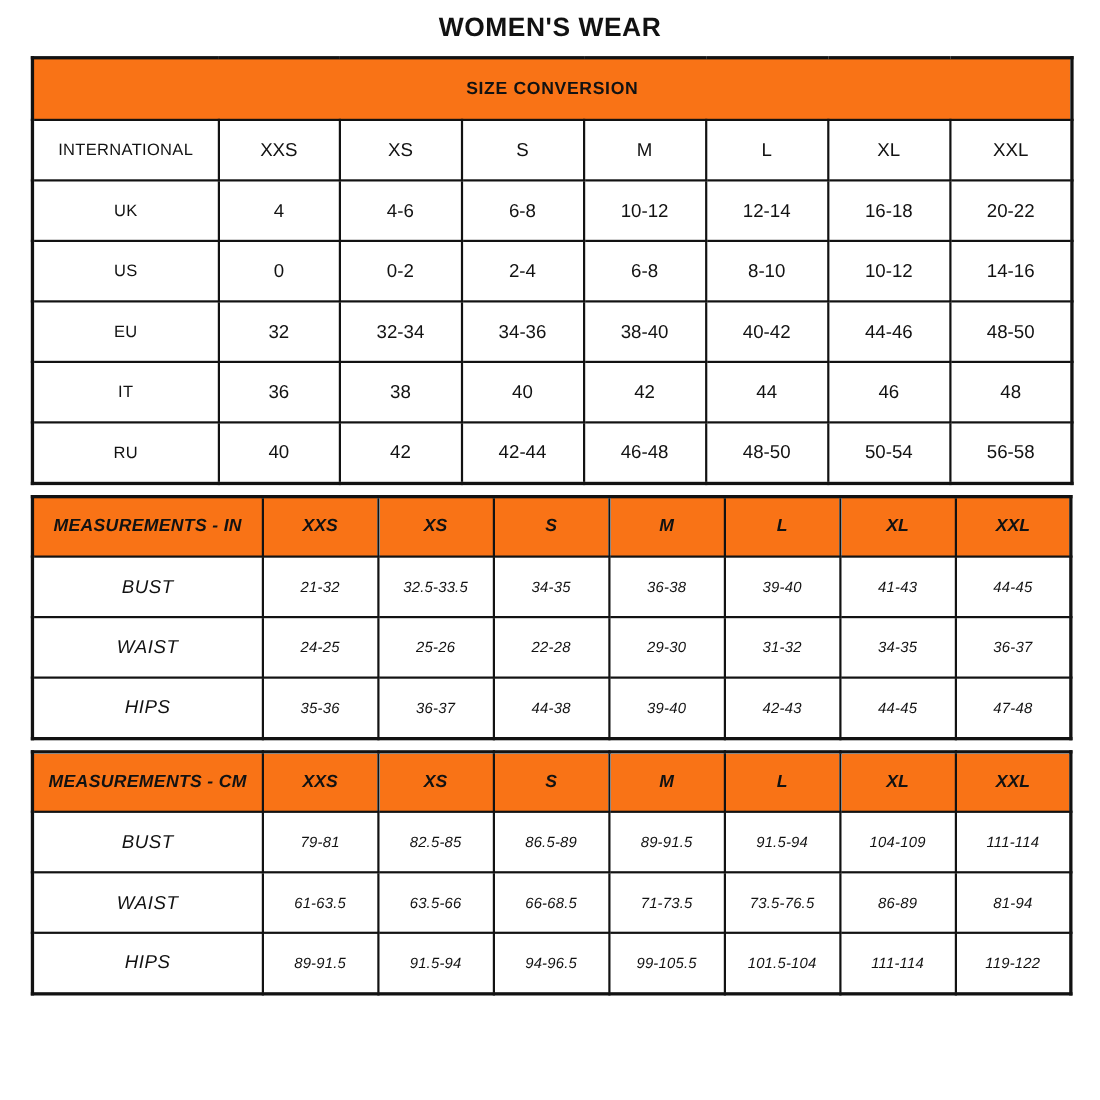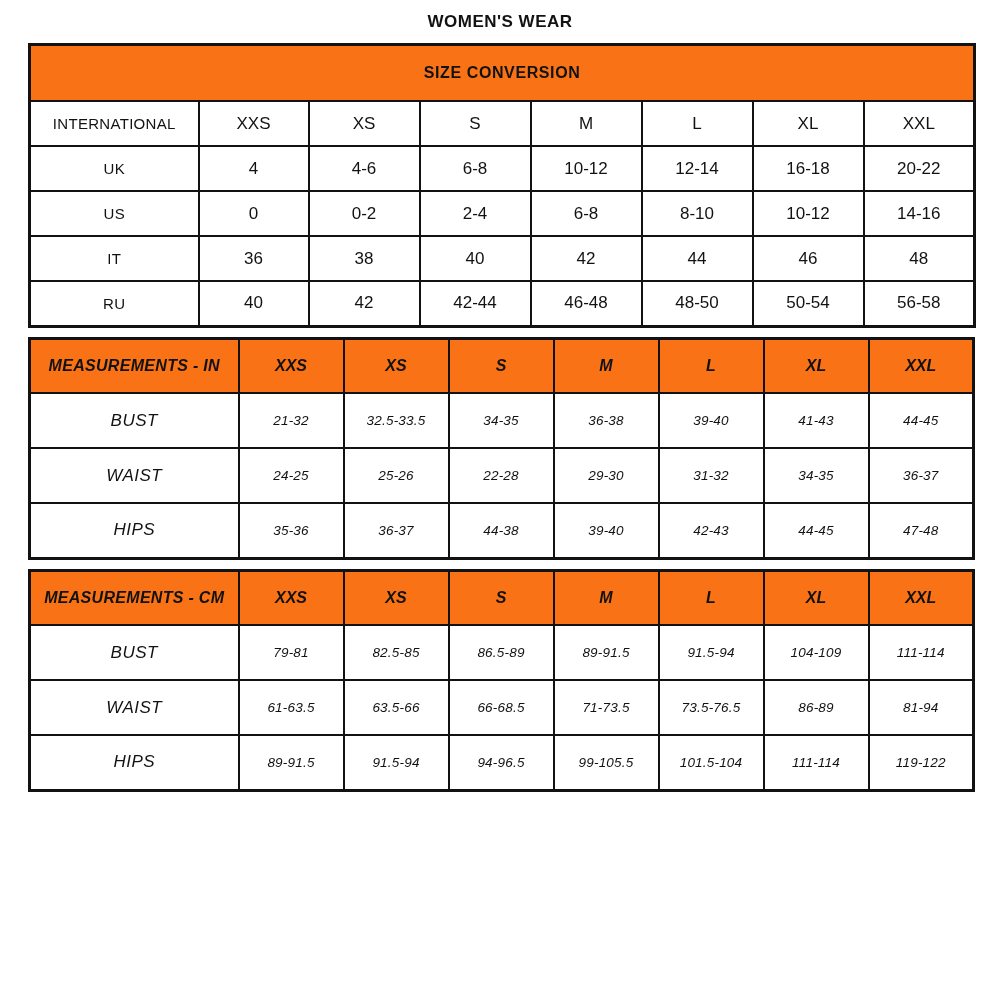--- a/index.html
+++ b/index.html
@@ -11,21 +11,21 @@
     font-family: "Liberation Sans", sans-serif;
     color: #121212;
   }
   .page {
     width: 944px;
     margin: 0 auto;
     padding-top: 8px;
   }
   .page-title {
     text-align: center;
-    font-size: 17px;
+    font-size: 24px;
     font-weight: 700;
     letter-spacing: 0.5px;
     margin: 4px 0 11px 0;
     color: #121212;
   }
   table {
     width: 944px;
     border-collapse: collapse;
     table-layout: fixed;
     border: 3px solid #121212;
@@ -42,21 +42,21 @@
   .gray {
     background: #f97316;
   }
   
   .t-conv .band-header {
     height: 54px;
     font-size: 16px;
     font-weight: 700;
     letter-spacing: 0.6px;
   }
-  .t-conv tr.data-row { height: 45px; }
+  .t-conv tr.data-row { height: 55px; }
   .t-conv td { font-size: 17px; }
   .t-conv td.rowlabel { font-size: 15px; letter-spacing: 0.3px; }
   
   .t-meas tr { height: 55px; font-style: italic; }
   .t-meas th.mlabel {
     font-size: 16px;
     font-weight: 700;
     letter-spacing: 0.3px;
   }
   .t-meas th.msize {
@@ -110,20 +110,30 @@
     </tr>
     <tr class="data-row">
       <td class="rowlabel">US</td>
       <td>0</td>
       <td>0-2</td>
       <td>2-4</td>
       <td>6-8</td>
       <td>8-10</td>
       <td>10-12</td>
       <td>14-16</td>
+    </tr>
+    <tr class="data-row">
+      <td class="rowlabel">EU</td>
+      <td>32</td>
+      <td>32-34</td>
+      <td>34-36</td>
+      <td>38-40</td>
+      <td>40-42</td>
+      <td>44-46</td>
+      <td>48-50</td>
     </tr>
     <tr class="data-row">
       <td class="rowlabel">IT</td>
       <td>36</td>
       <td>38</td>
       <td>40</td>
       <td>42</td>
       <td>44</td>
       <td>46</td>
       <td>48</td>

